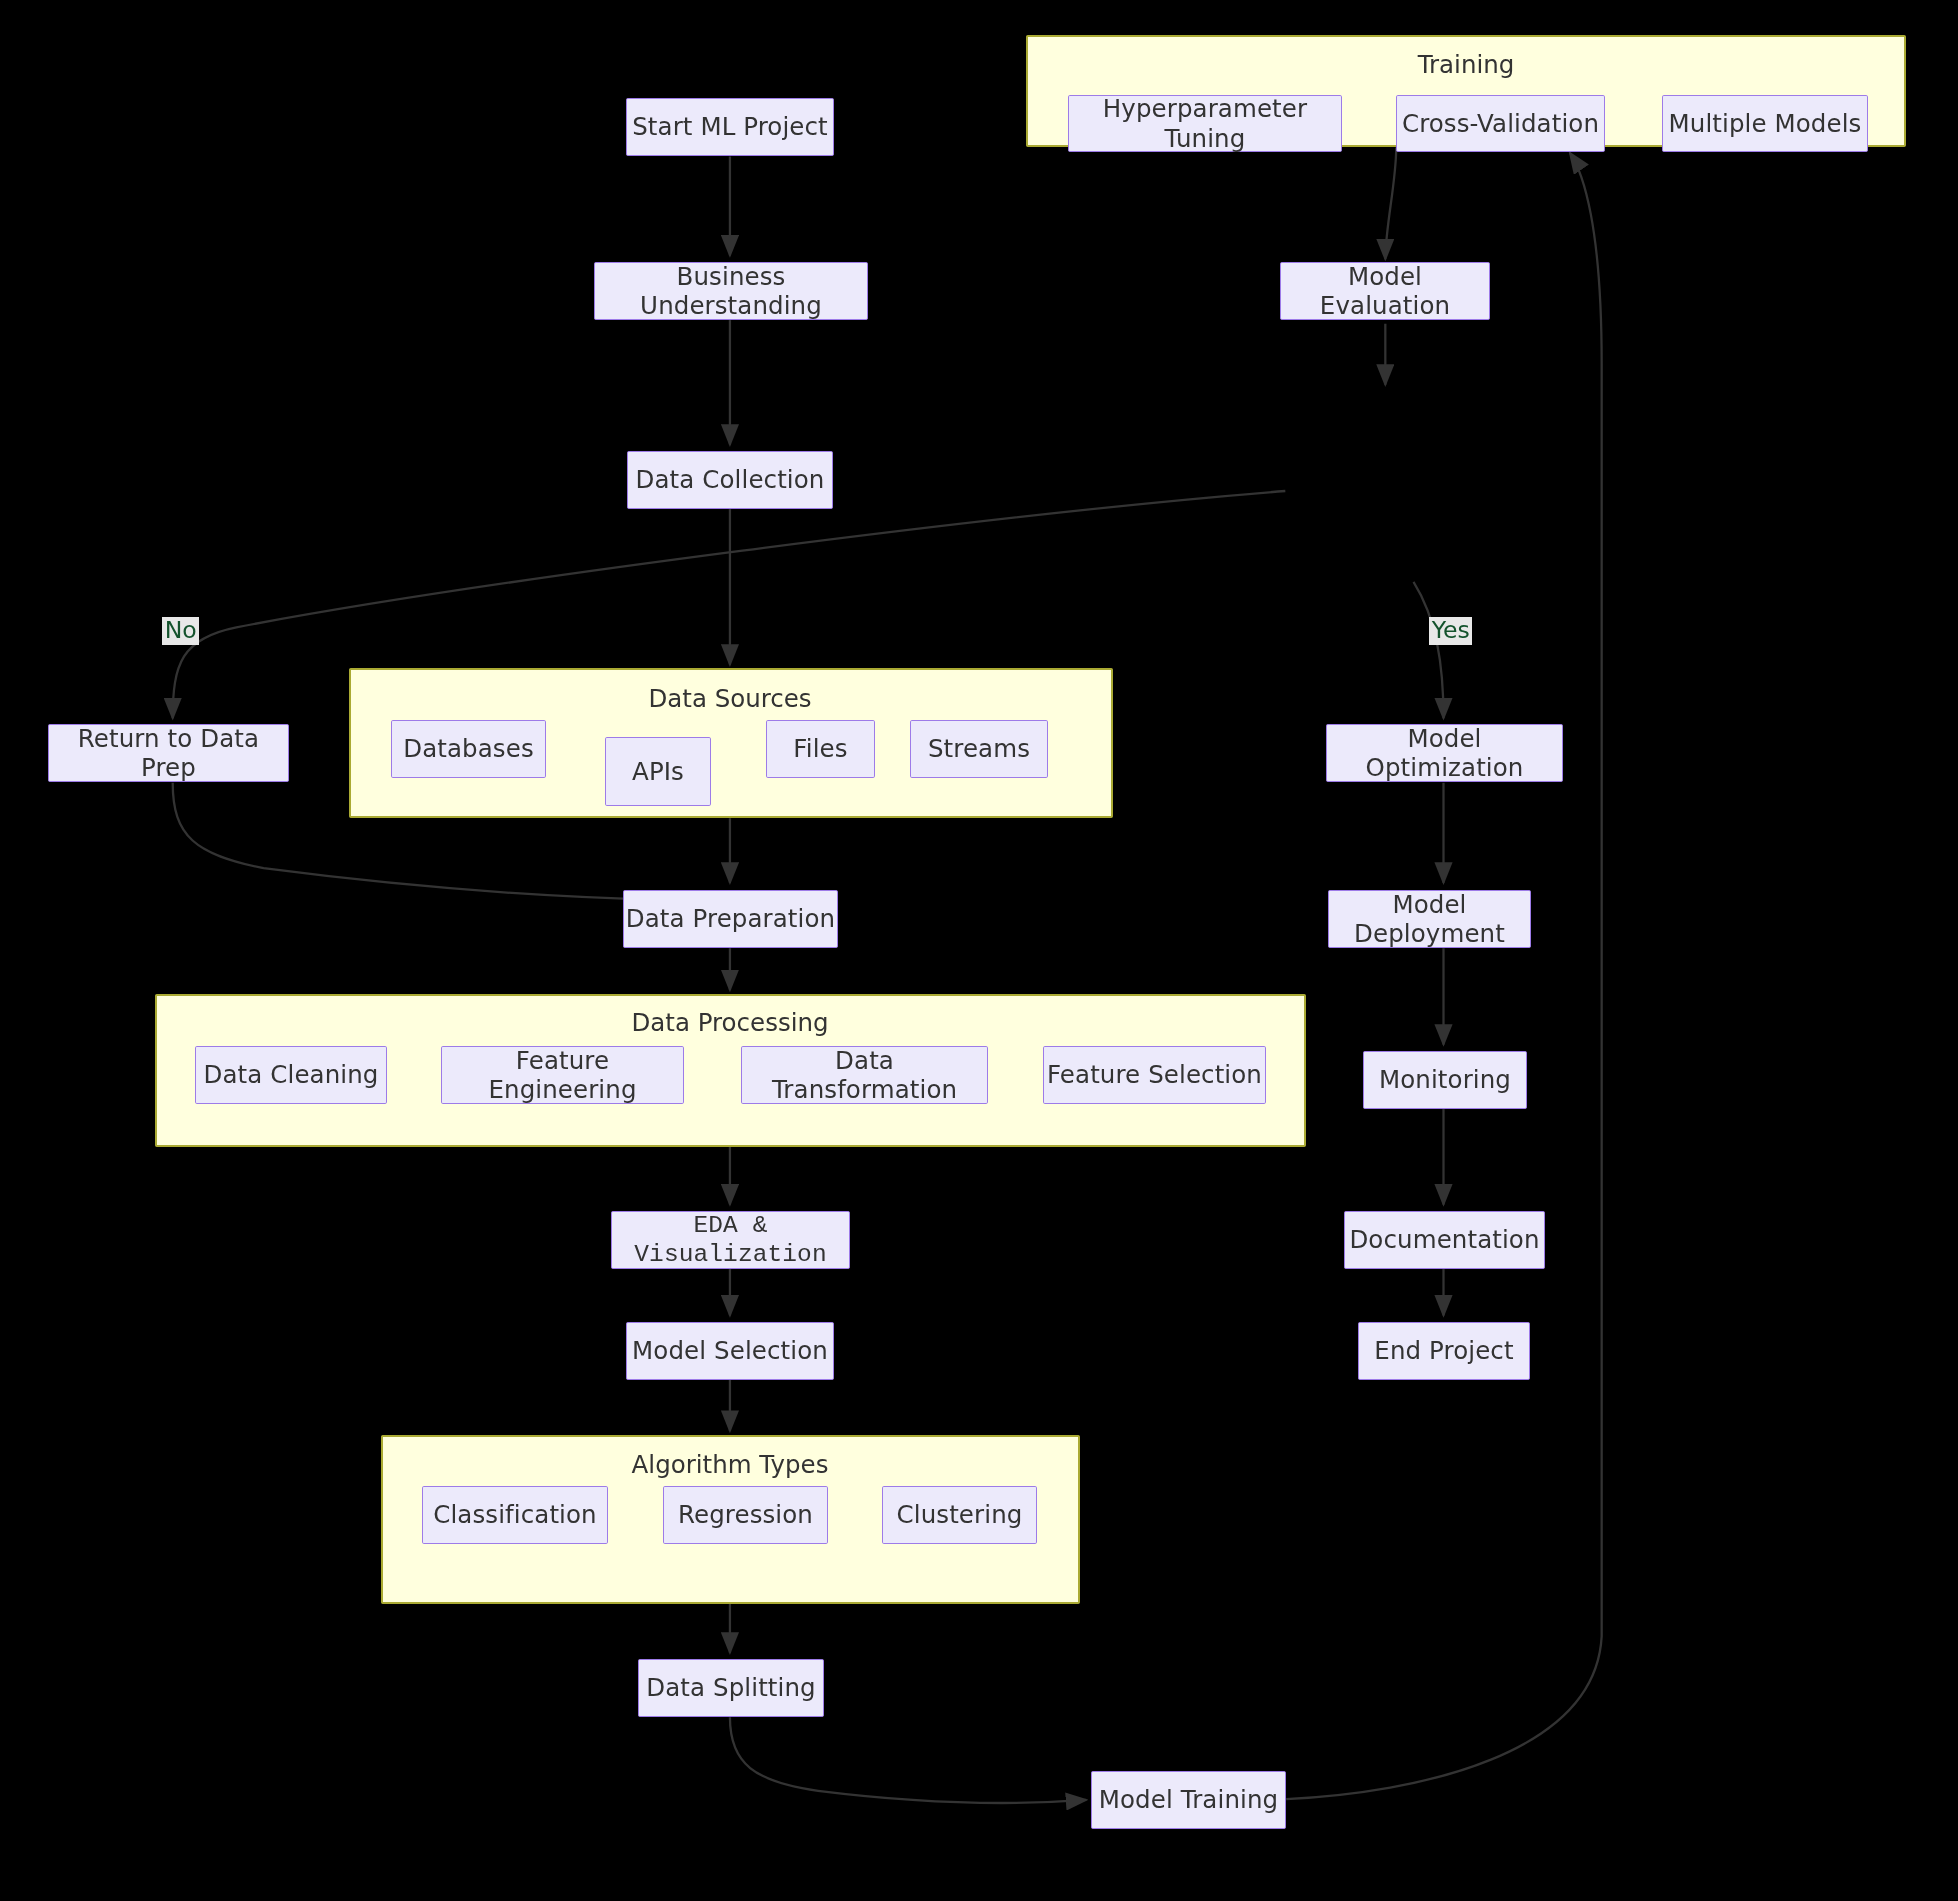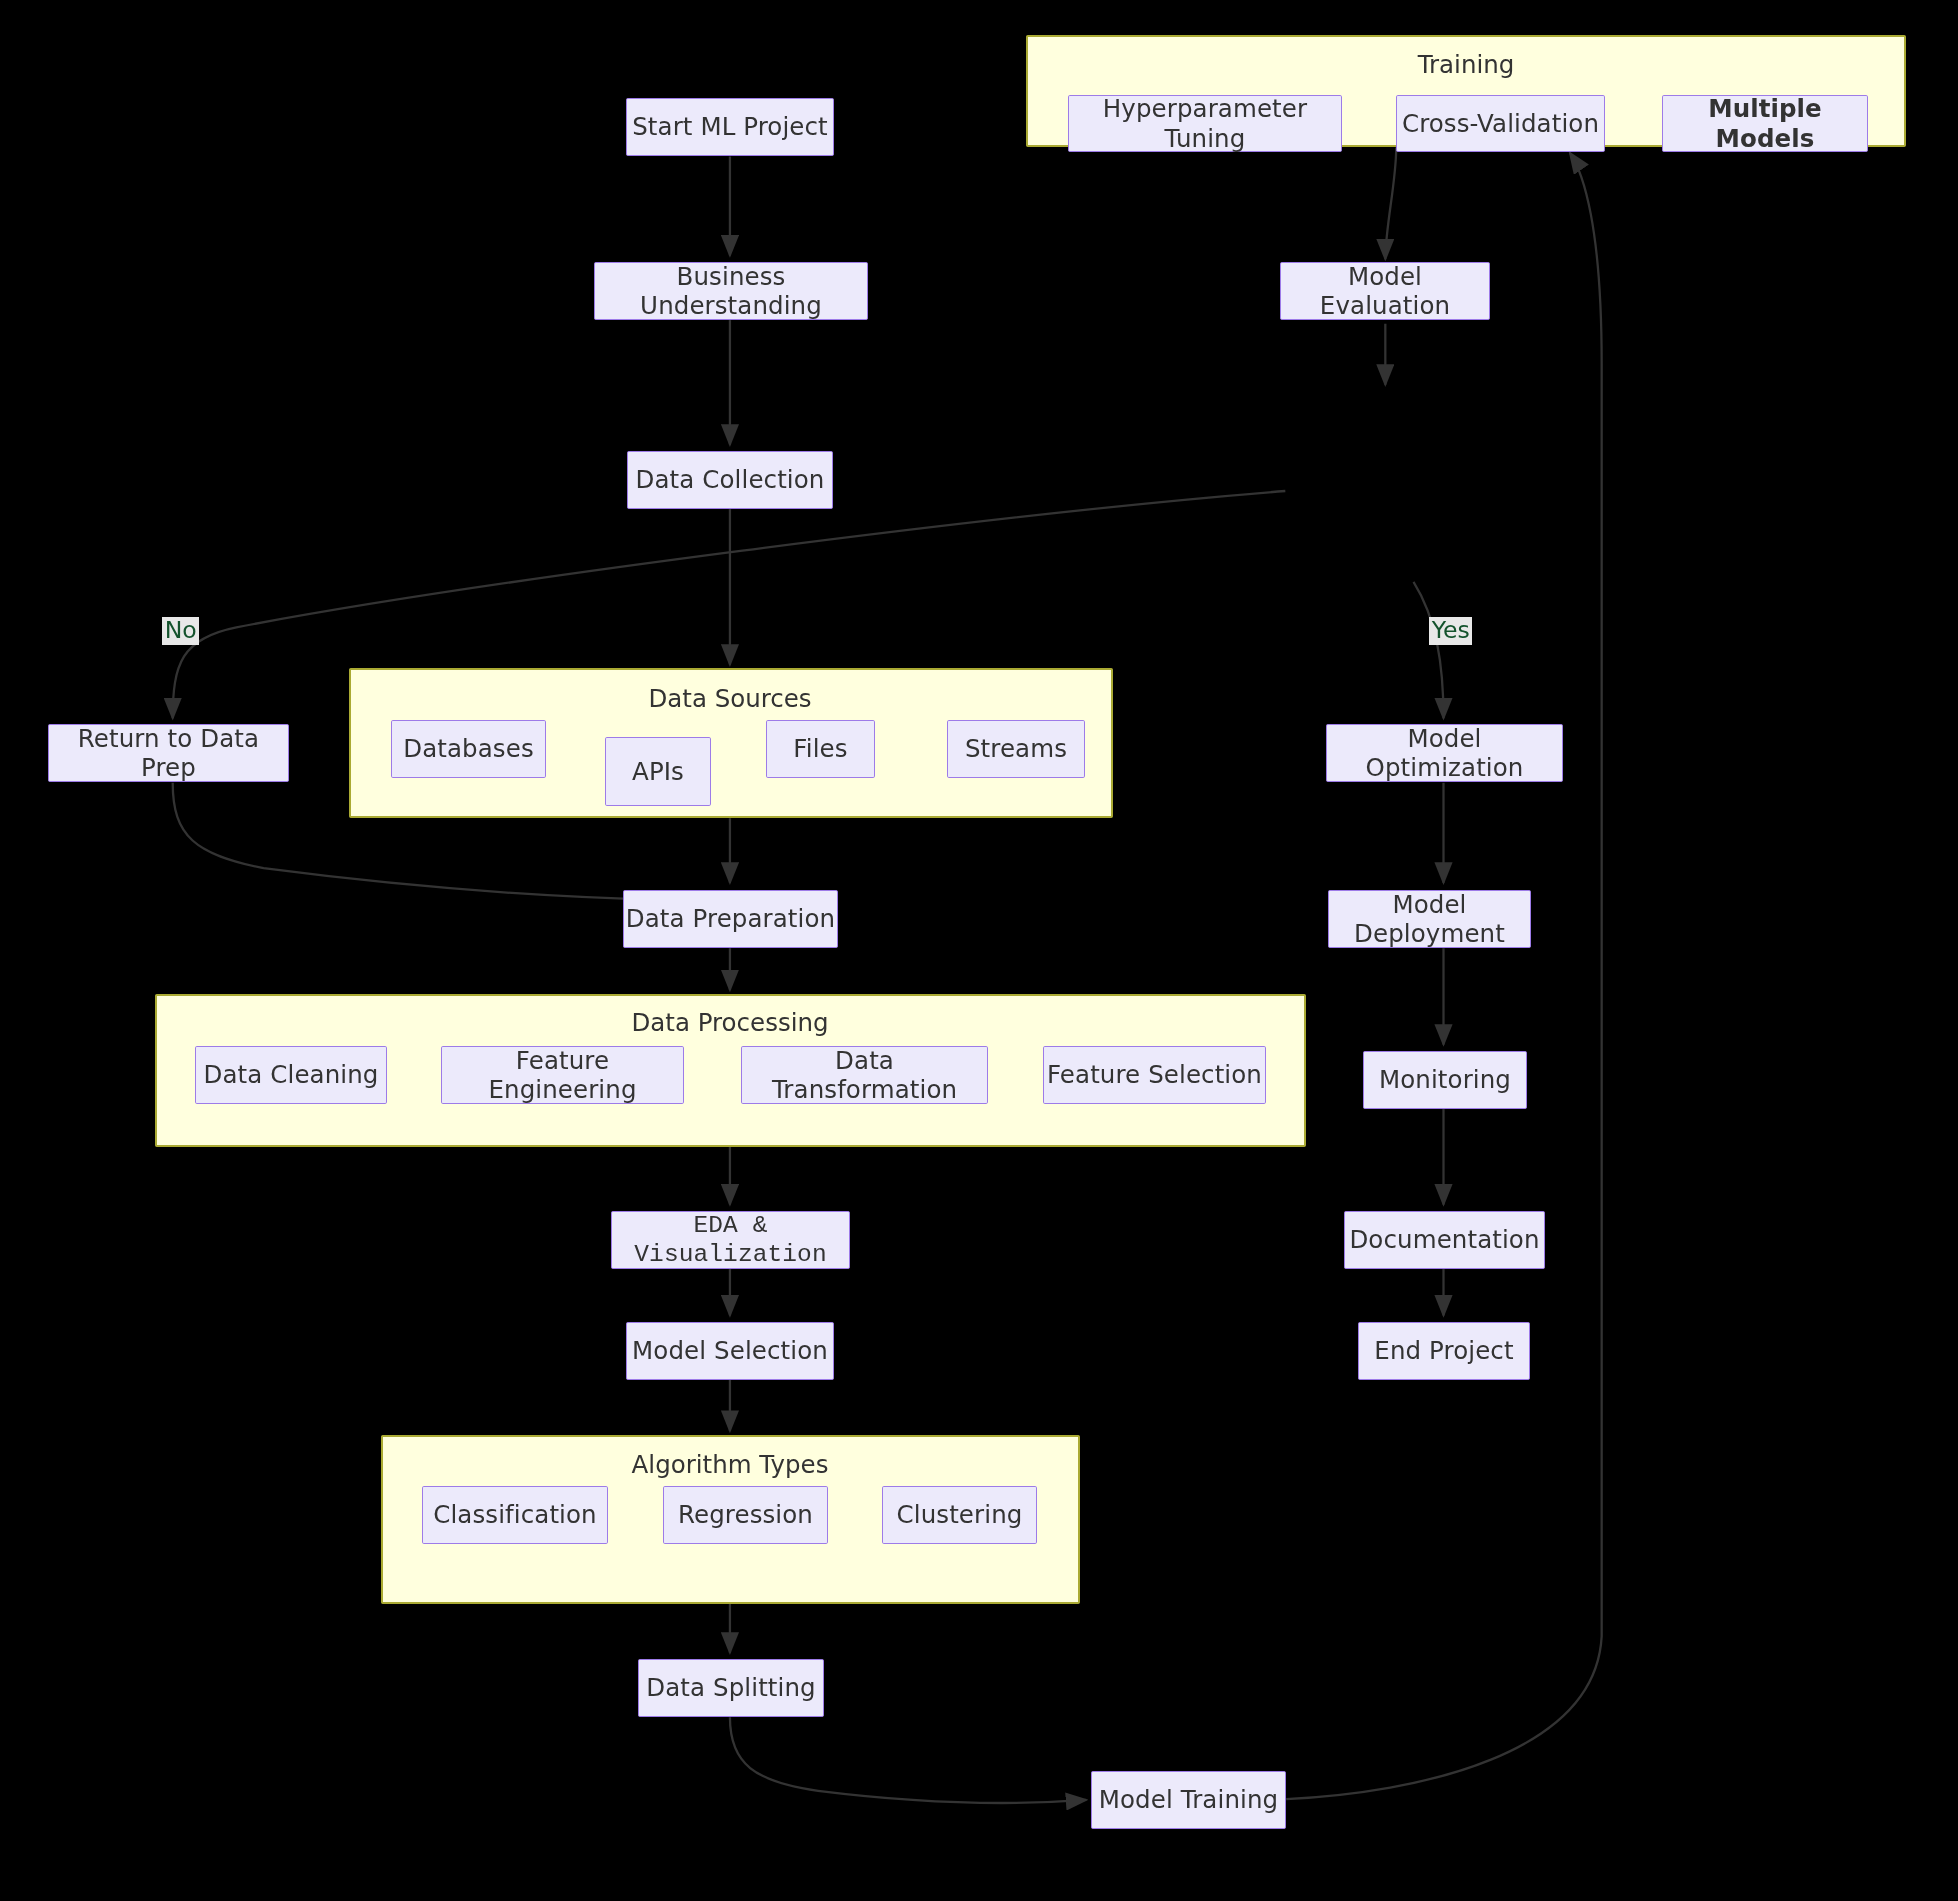--- a/index.html
+++ b/index.html
@@ -160,21 +160,21 @@
 
       <path d="M1588,1396 L1588,1447"></path>
     </g>
   </svg>
 
   <div class="edge-label" style="left:162px; top:617px;">No</div>
   <div class="edge-label" style="left:1429px; top:617px;">Yes</div>
 
   <div class="node" style="left:1068px; top:95px; width:274px; height:57px;">Hyperparameter Tuning</div>
   <div class="node" style="left:1396px; top:95px; width:209px; height:57px;">Cross-Validation</div>
-  <div class="node" style="left:1662px; top:95px; width:206px; height:57px;font-weight:bold;">Multiple Models</div>
+  <div class="node" style="left:1662px; top:95px; width:206px; height:57px;">Multiple Models</div>
 
   <div class="node" style="left:626px; top:98px; width:208px; height:58px;">Start ML Project</div>
 
   <div class="node" style="left:594px; top:262px; width:274px; height:58px;">Business Understanding</div>
 
   <div class="node" style="left:627px; top:451px; width:206px; height:58px;">Data Collection</div>
 
   <div class="node" style="left:48px; top:724px; width:241px; height:58px;">Return to Data Prep</div>
 
   <div class="node" style="left:623px; top:890px; width:215px; height:58px;">Data Preparation</div>
@@ -183,21 +183,21 @@
 
   <div class="node" style="left:626px; top:1322px; width:208px; height:58px;">Model Selection</div>
 
   <div class="node" style="left:638px; top:1659px; width:186px; height:58px;">Data Splitting</div>
 
   <div class="node" style="left:1091px; top:1771px; width:195px; height:58px;">Model Training</div>
 
   <div class="node" style="left:391px; top:720px; width:155px; height:58px;">Databases</div>
   <div class="node" style="left:605px; top:737px; width:106px; height:69px;">APIs</div>
   <div class="node" style="left:766px; top:720px; width:109px; height:58px;">Files</div>
-  <div class="node" style="left:947px; top:720px; width:138px; height:58px;">Streams</div>
+  <div class="node" style="left:910px; top:720px; width:138px; height:58px;">Streams</div>
 
   <div class="node" style="left:195px; top:1046px; width:192px; height:58px;">Data Cleaning</div>
   <div class="node" style="left:441px; top:1046px; width:243px; height:58px;">Feature Engineering</div>
   <div class="node" style="left:741px; top:1046px; width:247px; height:58px;">Data Transformation</div>
   <div class="node" style="left:1043px; top:1046px; width:223px; height:58px;">Feature Selection</div>
 
   <div class="node" style="left:422px; top:1486px; width:186px; height:58px;">Classification</div>
   <div class="node" style="left:663px; top:1486px; width:165px; height:58px;">Regression</div>
   <div class="node" style="left:882px; top:1486px; width:155px; height:58px;">Clustering</div>
 

